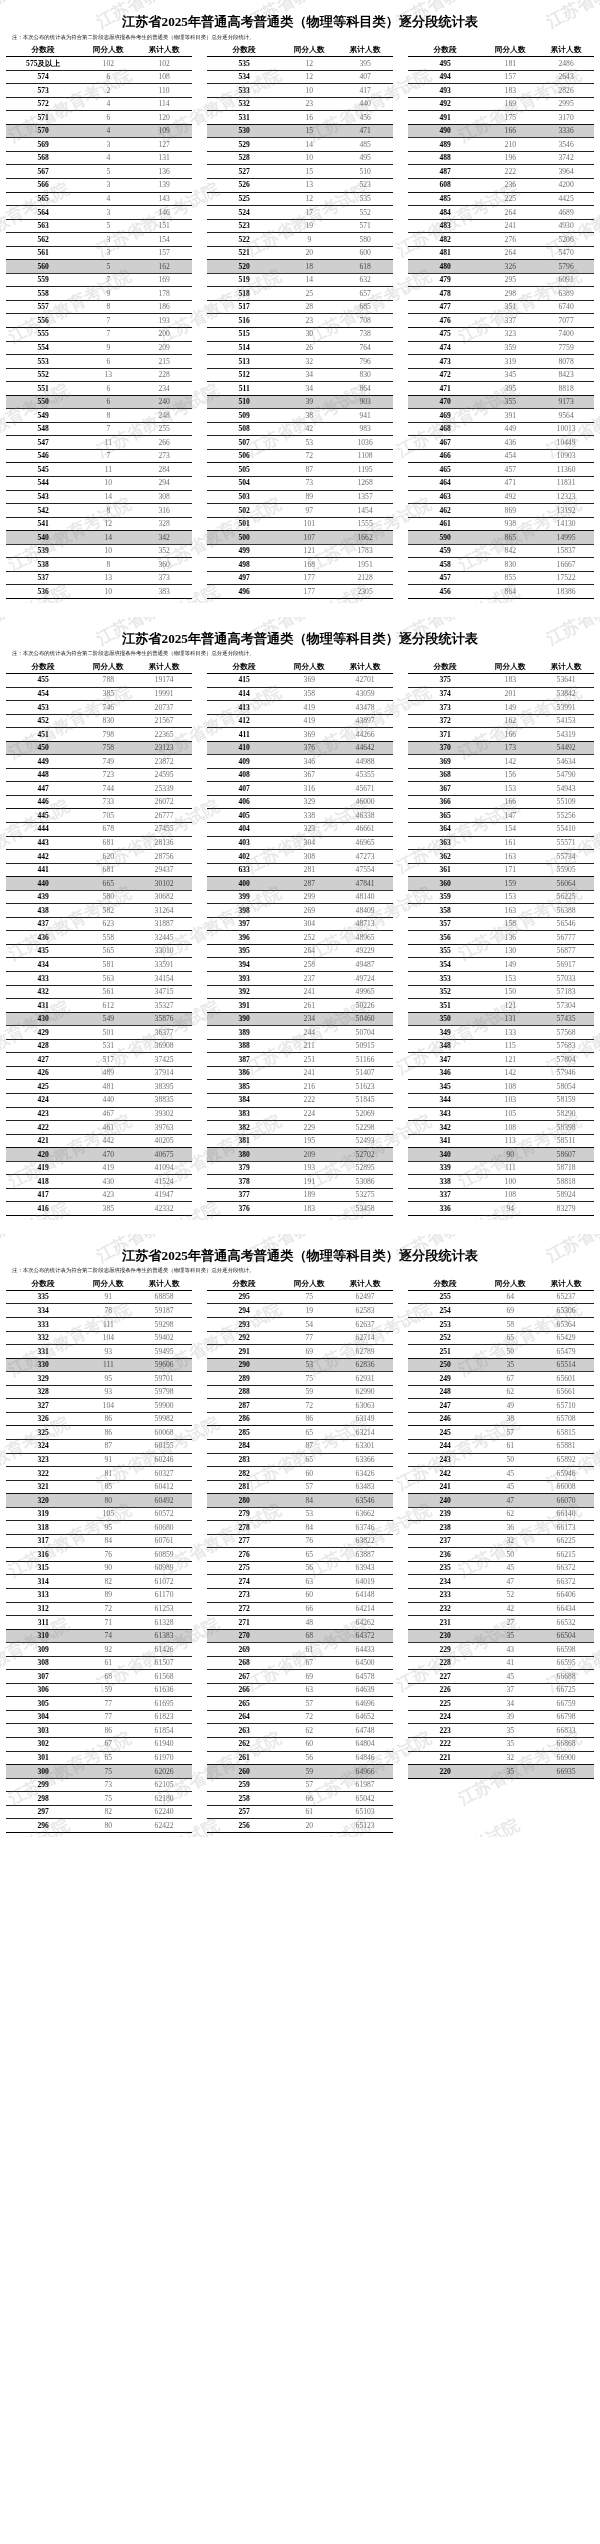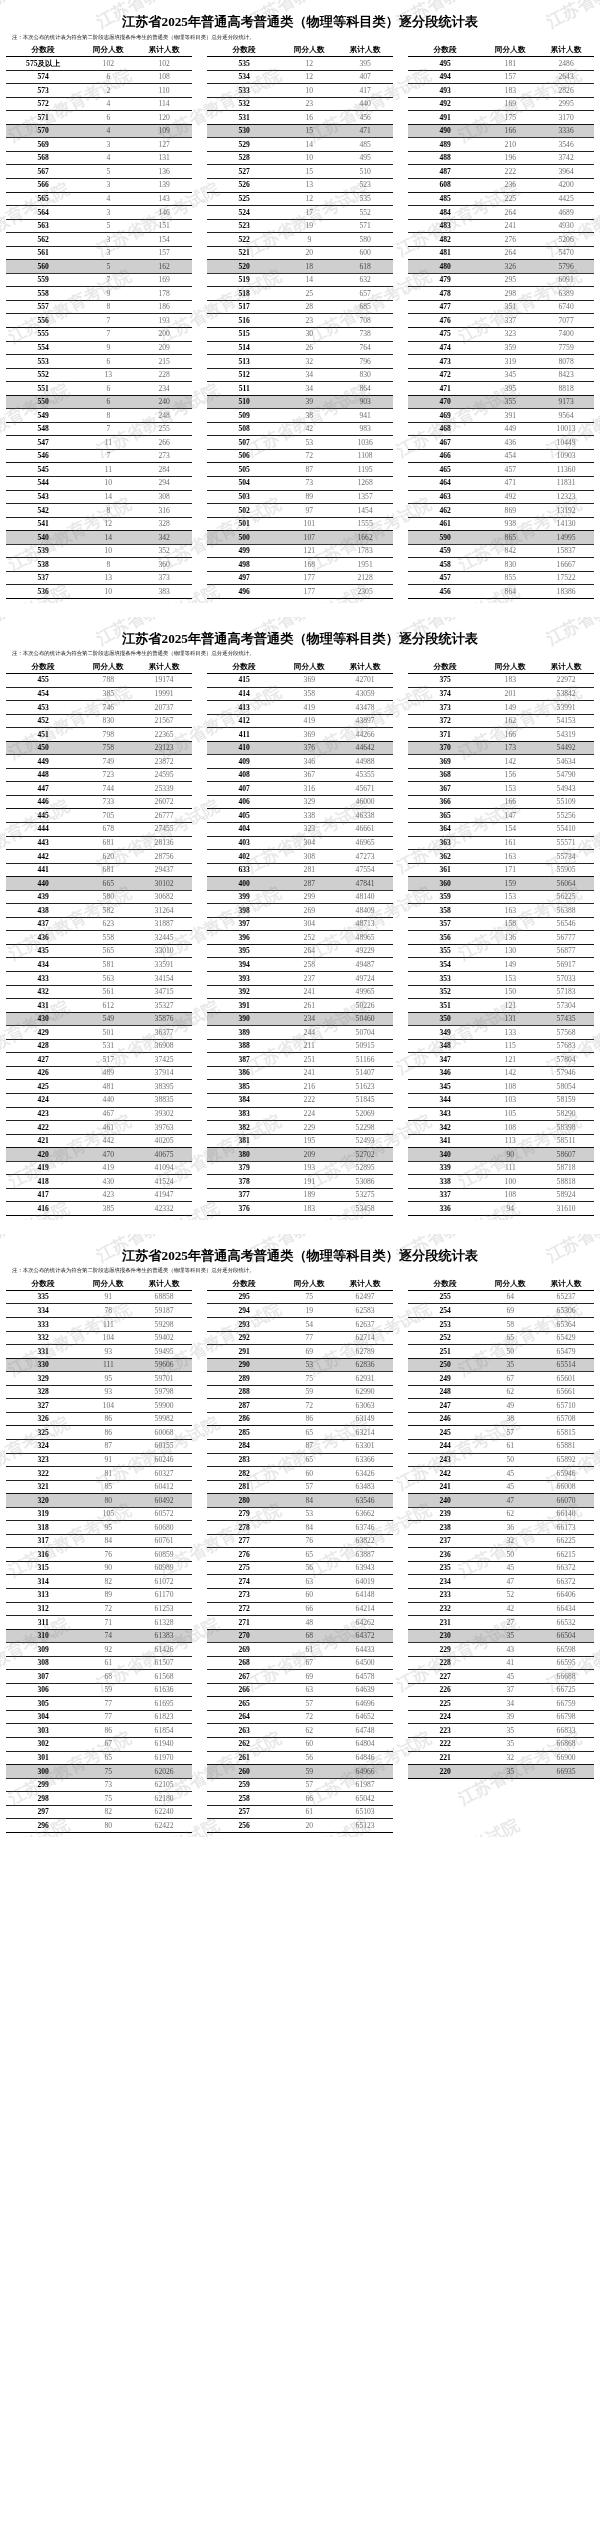--- a/index.html
+++ b/index.html
@@ -1263,21 +1263,21 @@
               <tr>
                 <th>分数段</th>
                 <th>同分人数</th>
                 <th>累计人数</th>
               </tr>
             </thead>
             <tbody>
               <tr>
                 <td class="score">375</td>
                 <td class="same">183</td>
-                <td class="cum">22972</td>
+                <td class="cum">53641</td>
               </tr>
               <tr>
                 <td class="score">374</td>
                 <td class="same">201</td>
                 <td class="cum">53842</td>
               </tr>
               <tr>
                 <td class="score">373</td>
                 <td class="same">149</td>
                 <td class="cum">53991</td>
@@ -1458,21 +1458,21 @@
                 <td class="cum">58818</td>
               </tr>
               <tr>
                 <td class="score">337</td>
                 <td class="same">108</td>
                 <td class="cum">58924</td>
               </tr>
               <tr class="heavy">
                 <td class="score">336</td>
                 <td class="same">94</td>
-                <td class="cum">31610</td>
+                <td class="cum">83279</td>
               </tr>
             </tbody>
           </table>
         </div>
       </div>
       <div class="wm">
         <span style="left: -60px; top: -20px;">江苏省教育考试院</span>
         <span style="left: 90px; top: -20px;">江苏省教育考试院</span>
         <span style="left: 240px; top: -20px;">江苏省教育考试院</span>
         <span style="left: 390px; top: -20px;">江苏省教育考试院</span>

